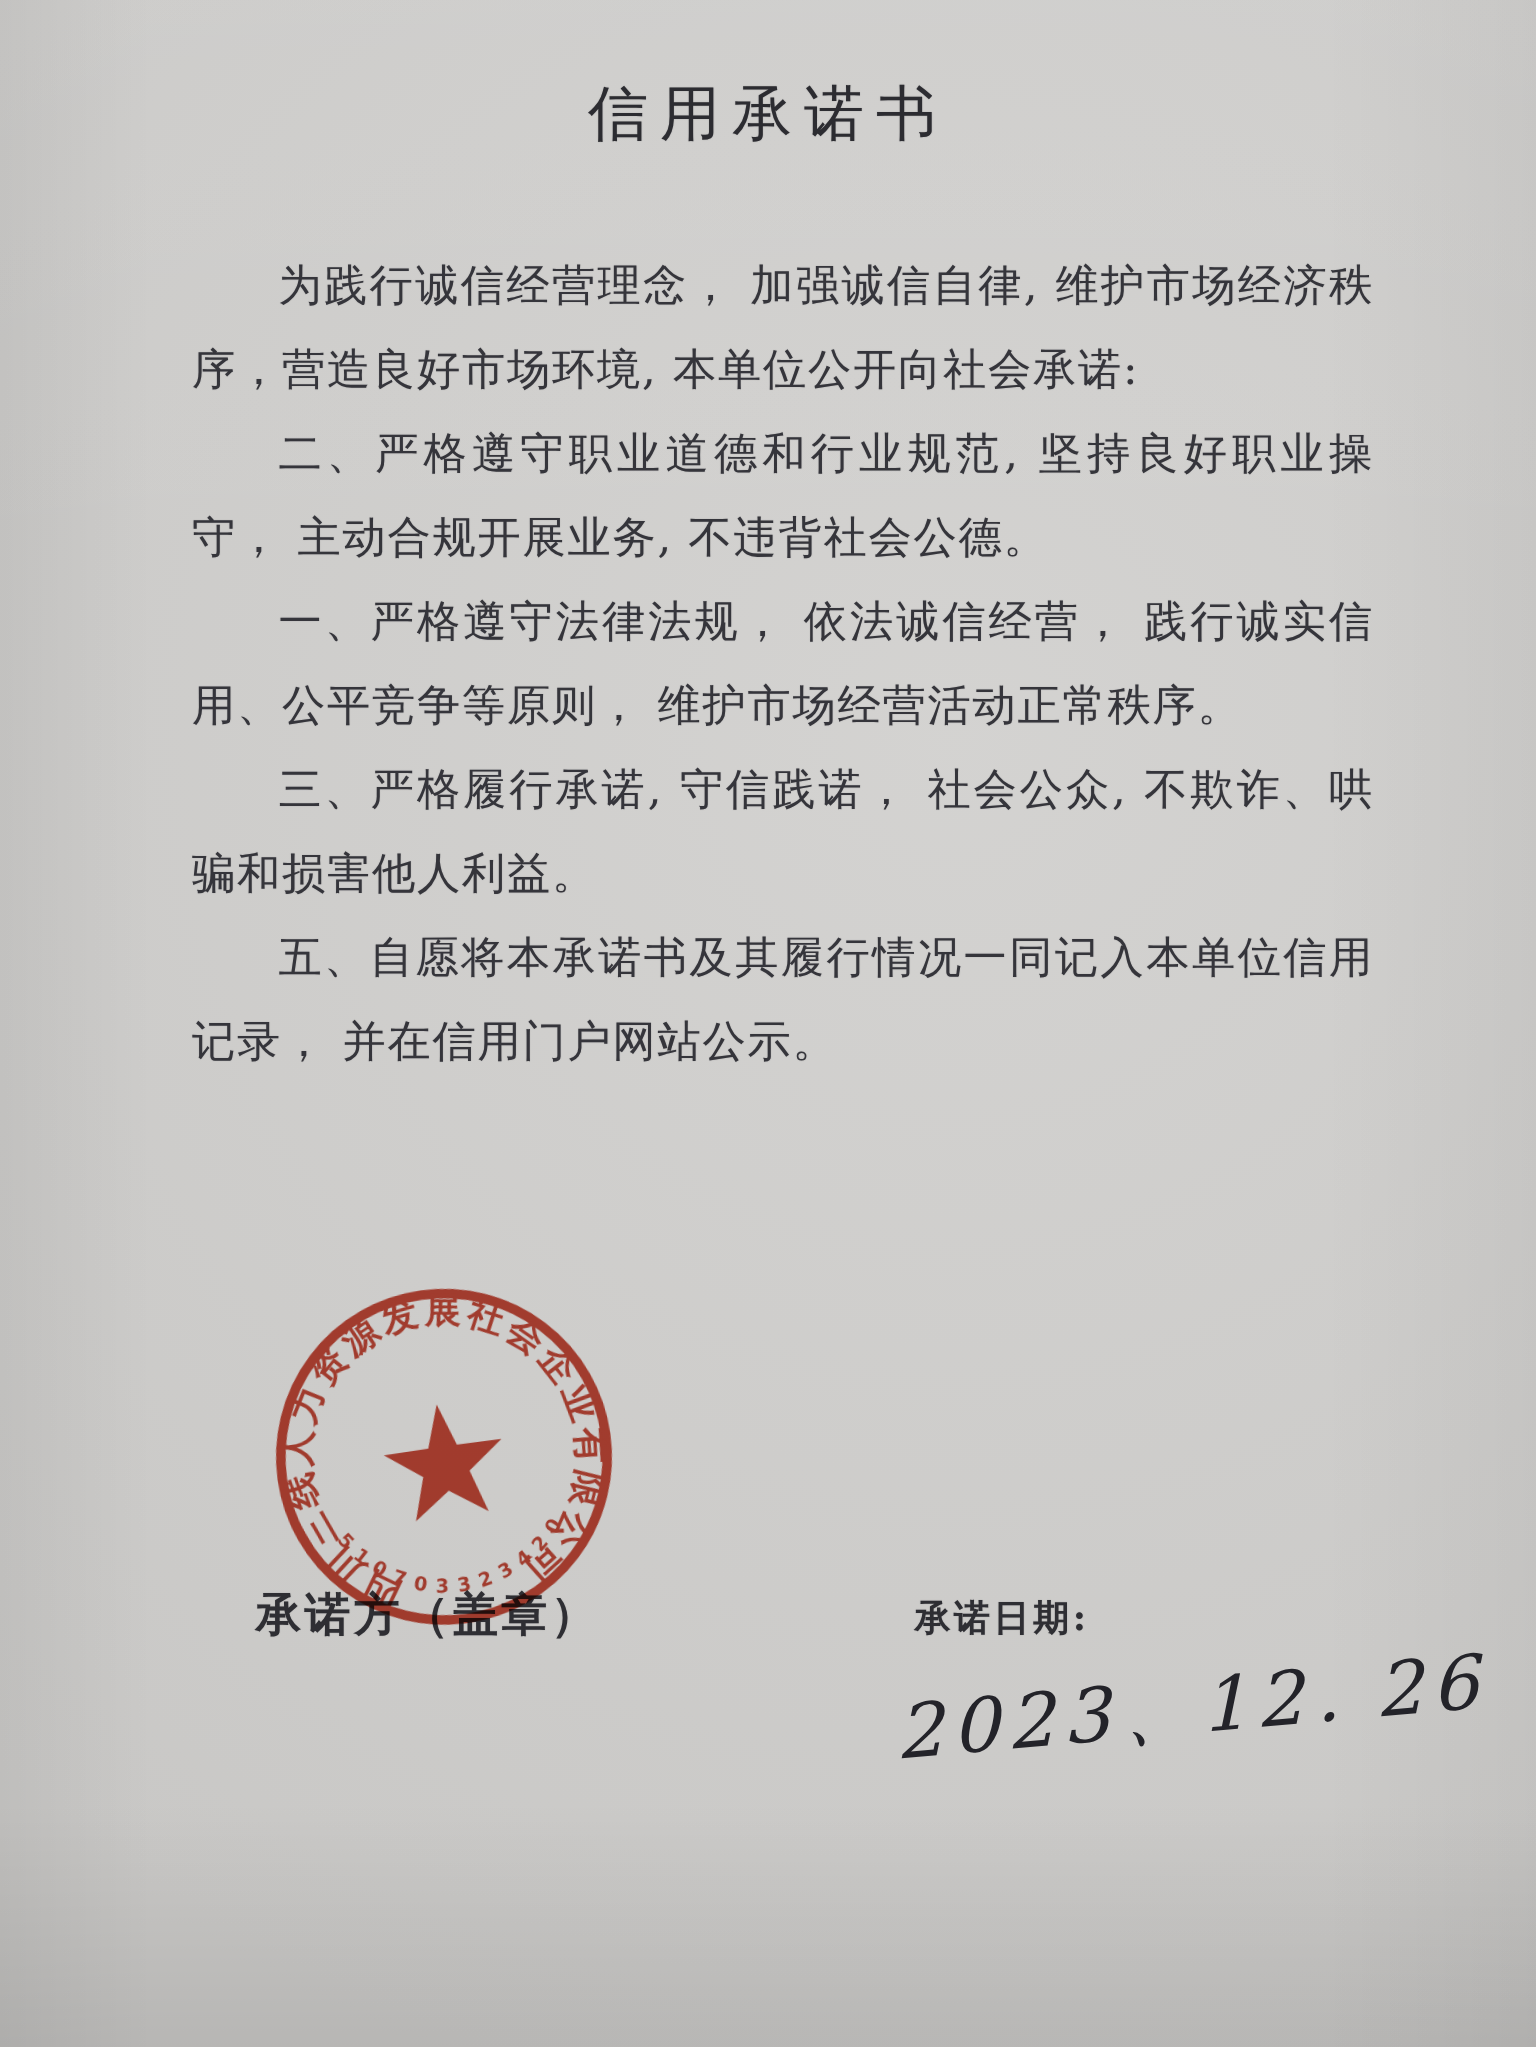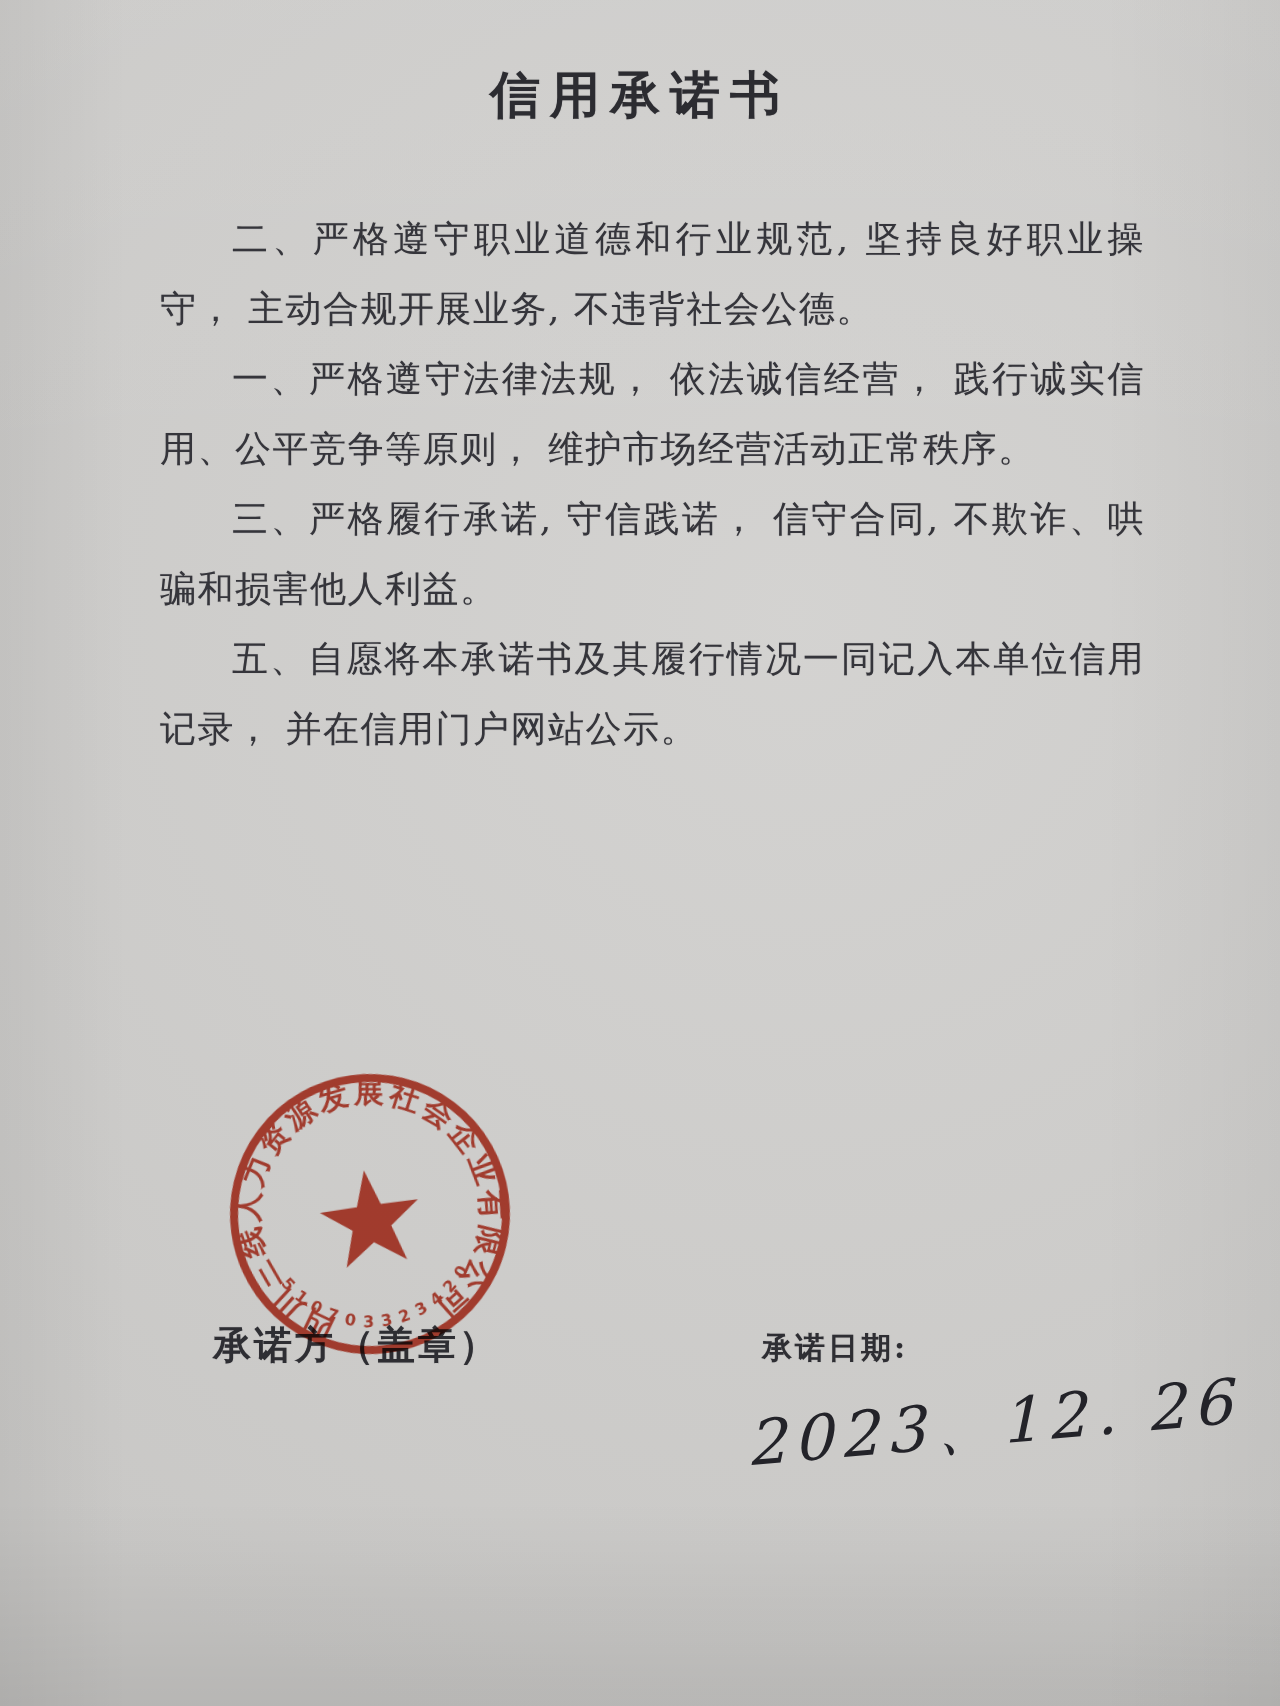--- a/index.html
+++ b/index.html
@@ -11,21 +11,21 @@
     position:relative; width:1280px; height:1706px; overflow:hidden;
     background-color:#d0cfcd;
     background-image:
       linear-gradient(to bottom, rgba(255,255,255,0.05) 0%, rgba(0,0,0,0.00) 30%, rgba(0,0,0,0.00) 88%, rgba(0,0,0,0.09) 100%),
       linear-gradient(to right, rgba(0,0,0,0.05) 0%, rgba(0,0,0,0.00) 10%, rgba(0,0,0,0.00) 86%, rgba(0,0,0,0.04) 100%),
       radial-gradient(95% 70% at 62% 36%, rgba(255,255,255,0.08), rgba(0,0,0,0.035));
     color:#34343a;
   }
   .title {
     position:absolute; top:62px; left:0; width:100%;
-    text-align:center; font-size:50px; font-weight:700; letter-spacing:10px;
+    text-align:center; font-size:50px; font-weight:400; letter-spacing:10px;
     color:#2c2c31; text-shadow:0 0 1px rgba(40,40,45,0.35);
   }
   .body-text {
     position:absolute; top:204px; left:160px; width:985px;
     font-size:36px; line-height:70px; letter-spacing:1.5px;
     text-align:justify; color:#35353b;
     text-shadow:0 0 1px rgba(40,40,45,0.28);
   }
   .body-text p { margin:0; text-indent:2em; }
   .party-label {
@@ -58,23 +58,24 @@
   .seal .serial-arc  { font-size:16px; letter-spacing:8px; }
 </style>
 </head>
 <body>
 
 <div class="page">
 
   <div class="title">信用承诺书</div>
 
   <div class="body-text">
+    <p>为践行诚信经营理念， 加强诚信自律, 维护市场经济秩序，营造良好市场环境, 本单位公开向社会承诺:</p>
     <p>二、严格遵守职业道德和行业规范, 坚持良好职业操守， 主动合规开展业务, 不违背社会公德。</p>
     <p>一、严格遵守法律法规， 依法诚信经营， 践行诚实信用、公平竞争等原则， 维护市场经营活动正常秩序。</p>
-    <p>三、严格履行承诺, 守信践诺， 信守合同, 不欺诈、哄骗和损害他人利益。</p>
+    <p>三、严格履行承诺, 守信践诺， 社会公众, 不欺诈、哄骗和损害他人利益。</p>
     <p>五、自愿将本承诺书及其履行情况一同记入本单位信用记录， 并在信用门户网站公示。</p>
   </div>
 
   <div class="party-label">承诺方（盖章）</div>
 
   <div class="date-label">承诺日期:</div>
 
   <div class="handwritten-date">2023、12. 26</div>
 
   <svg class="seal" viewBox="0 0 300 300" aria-hidden="true">

